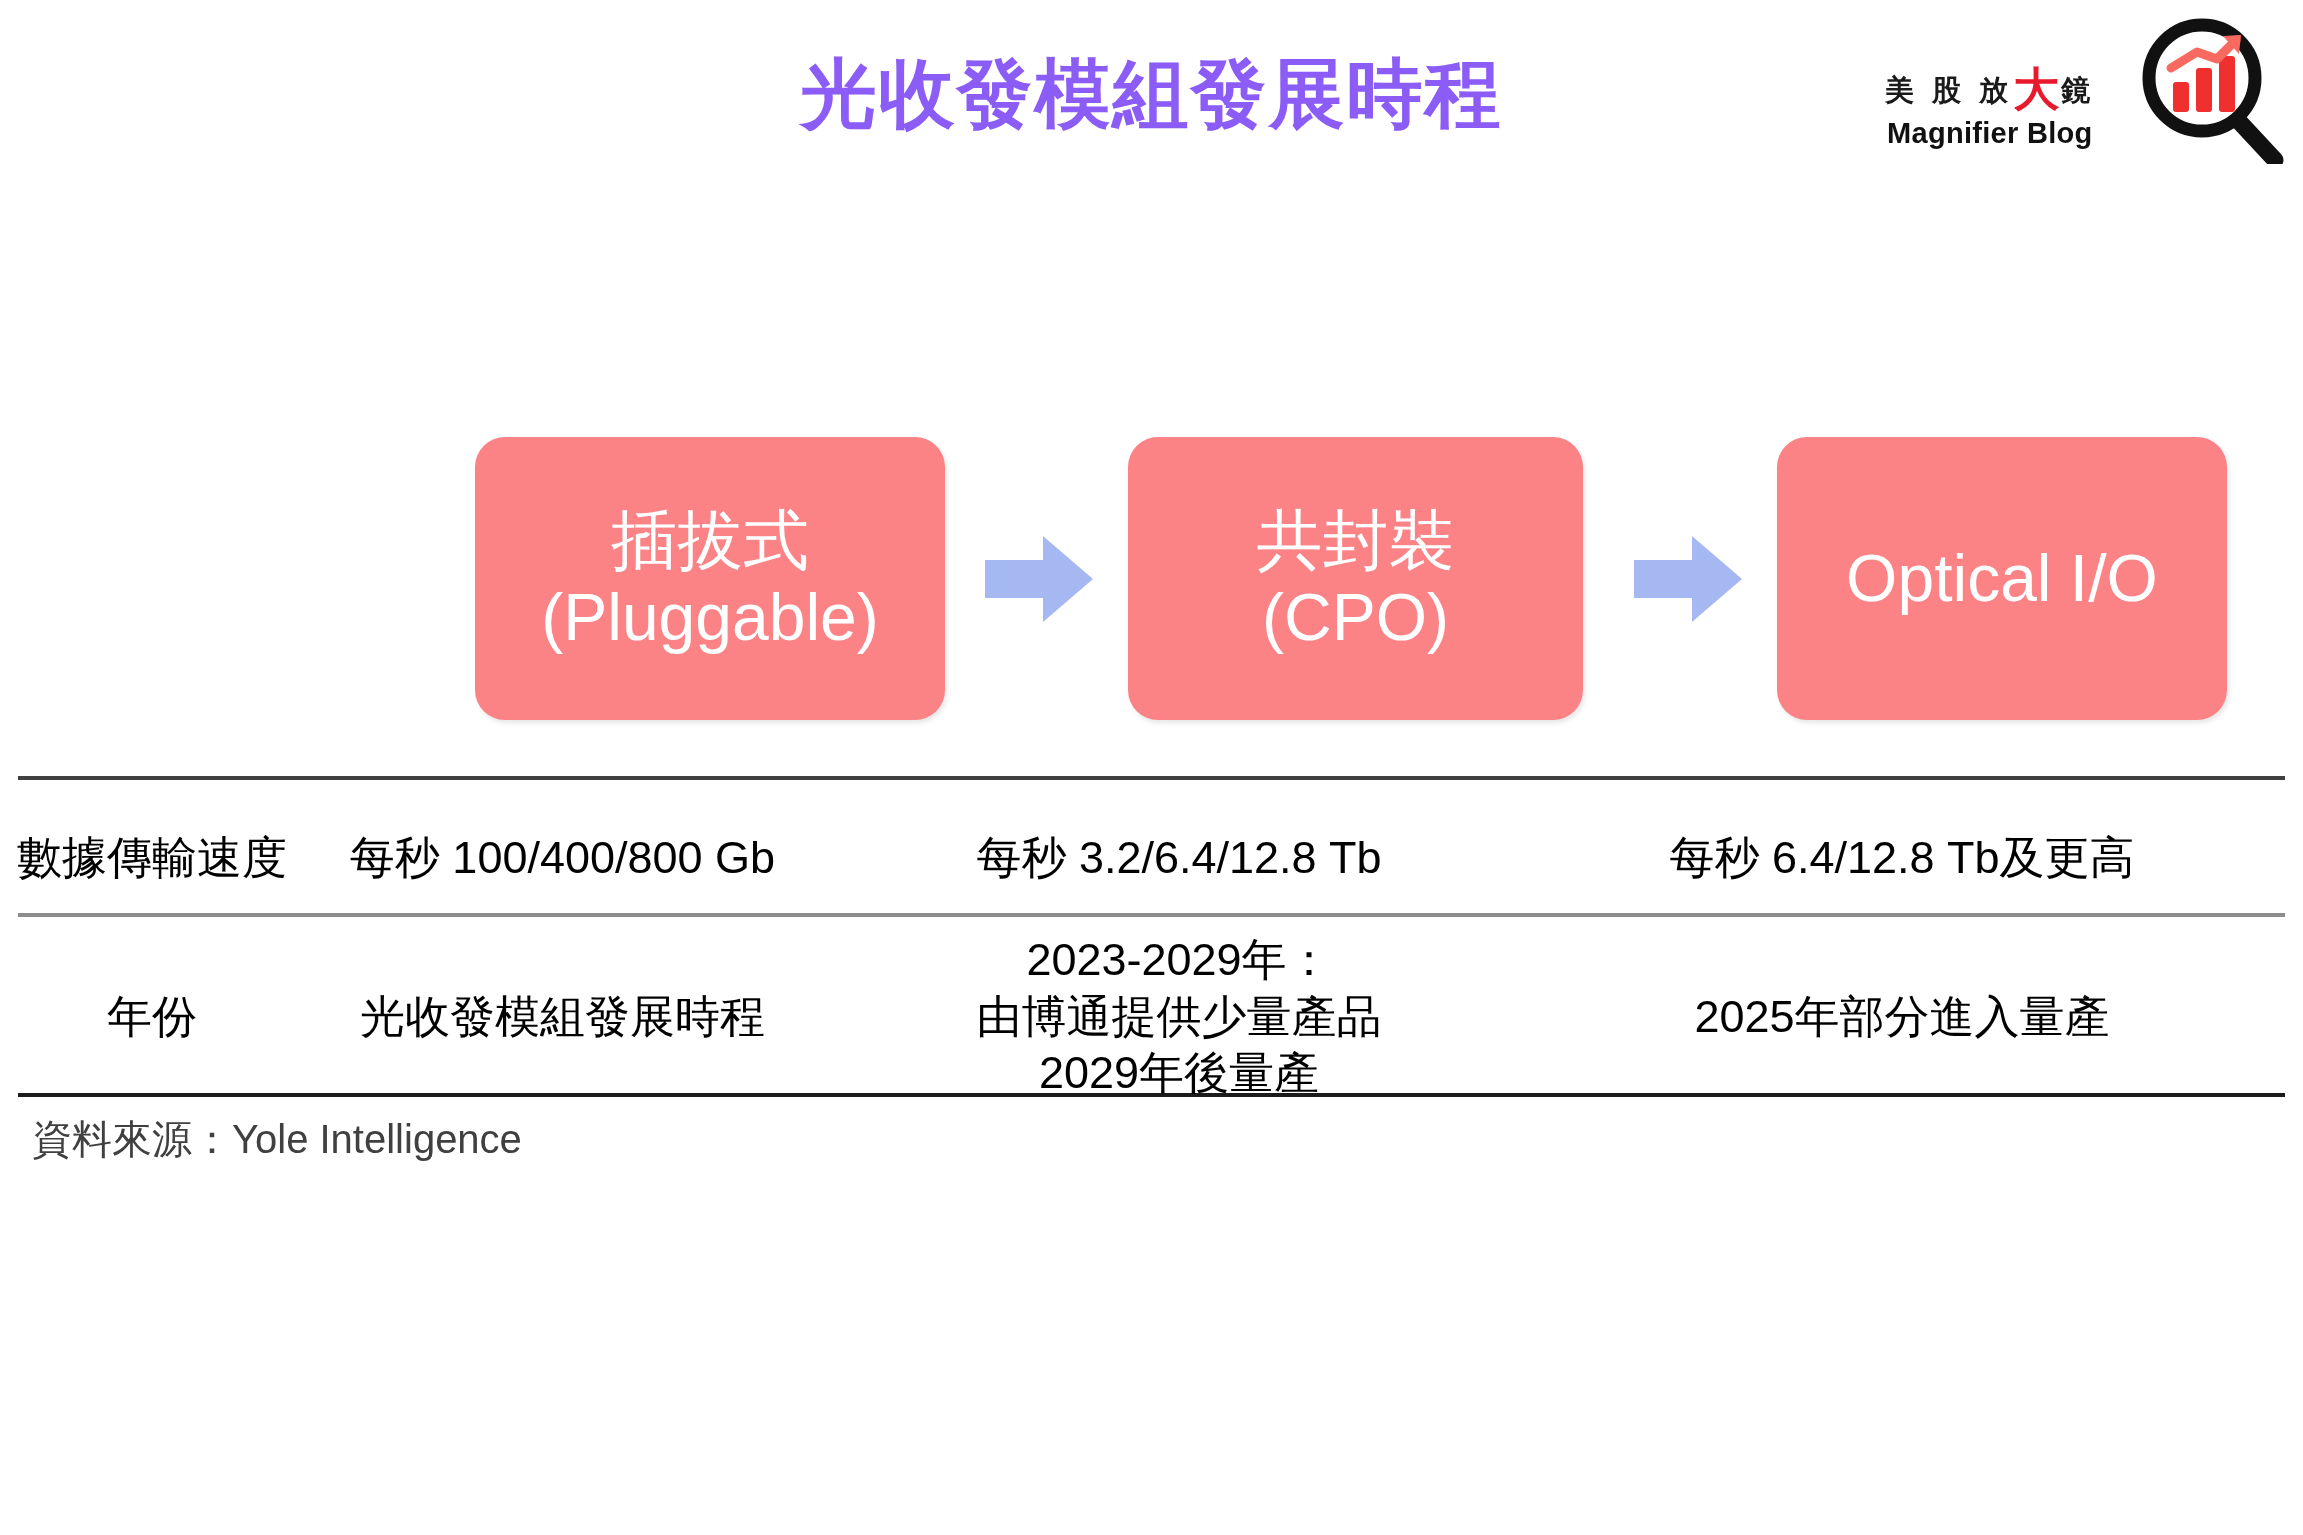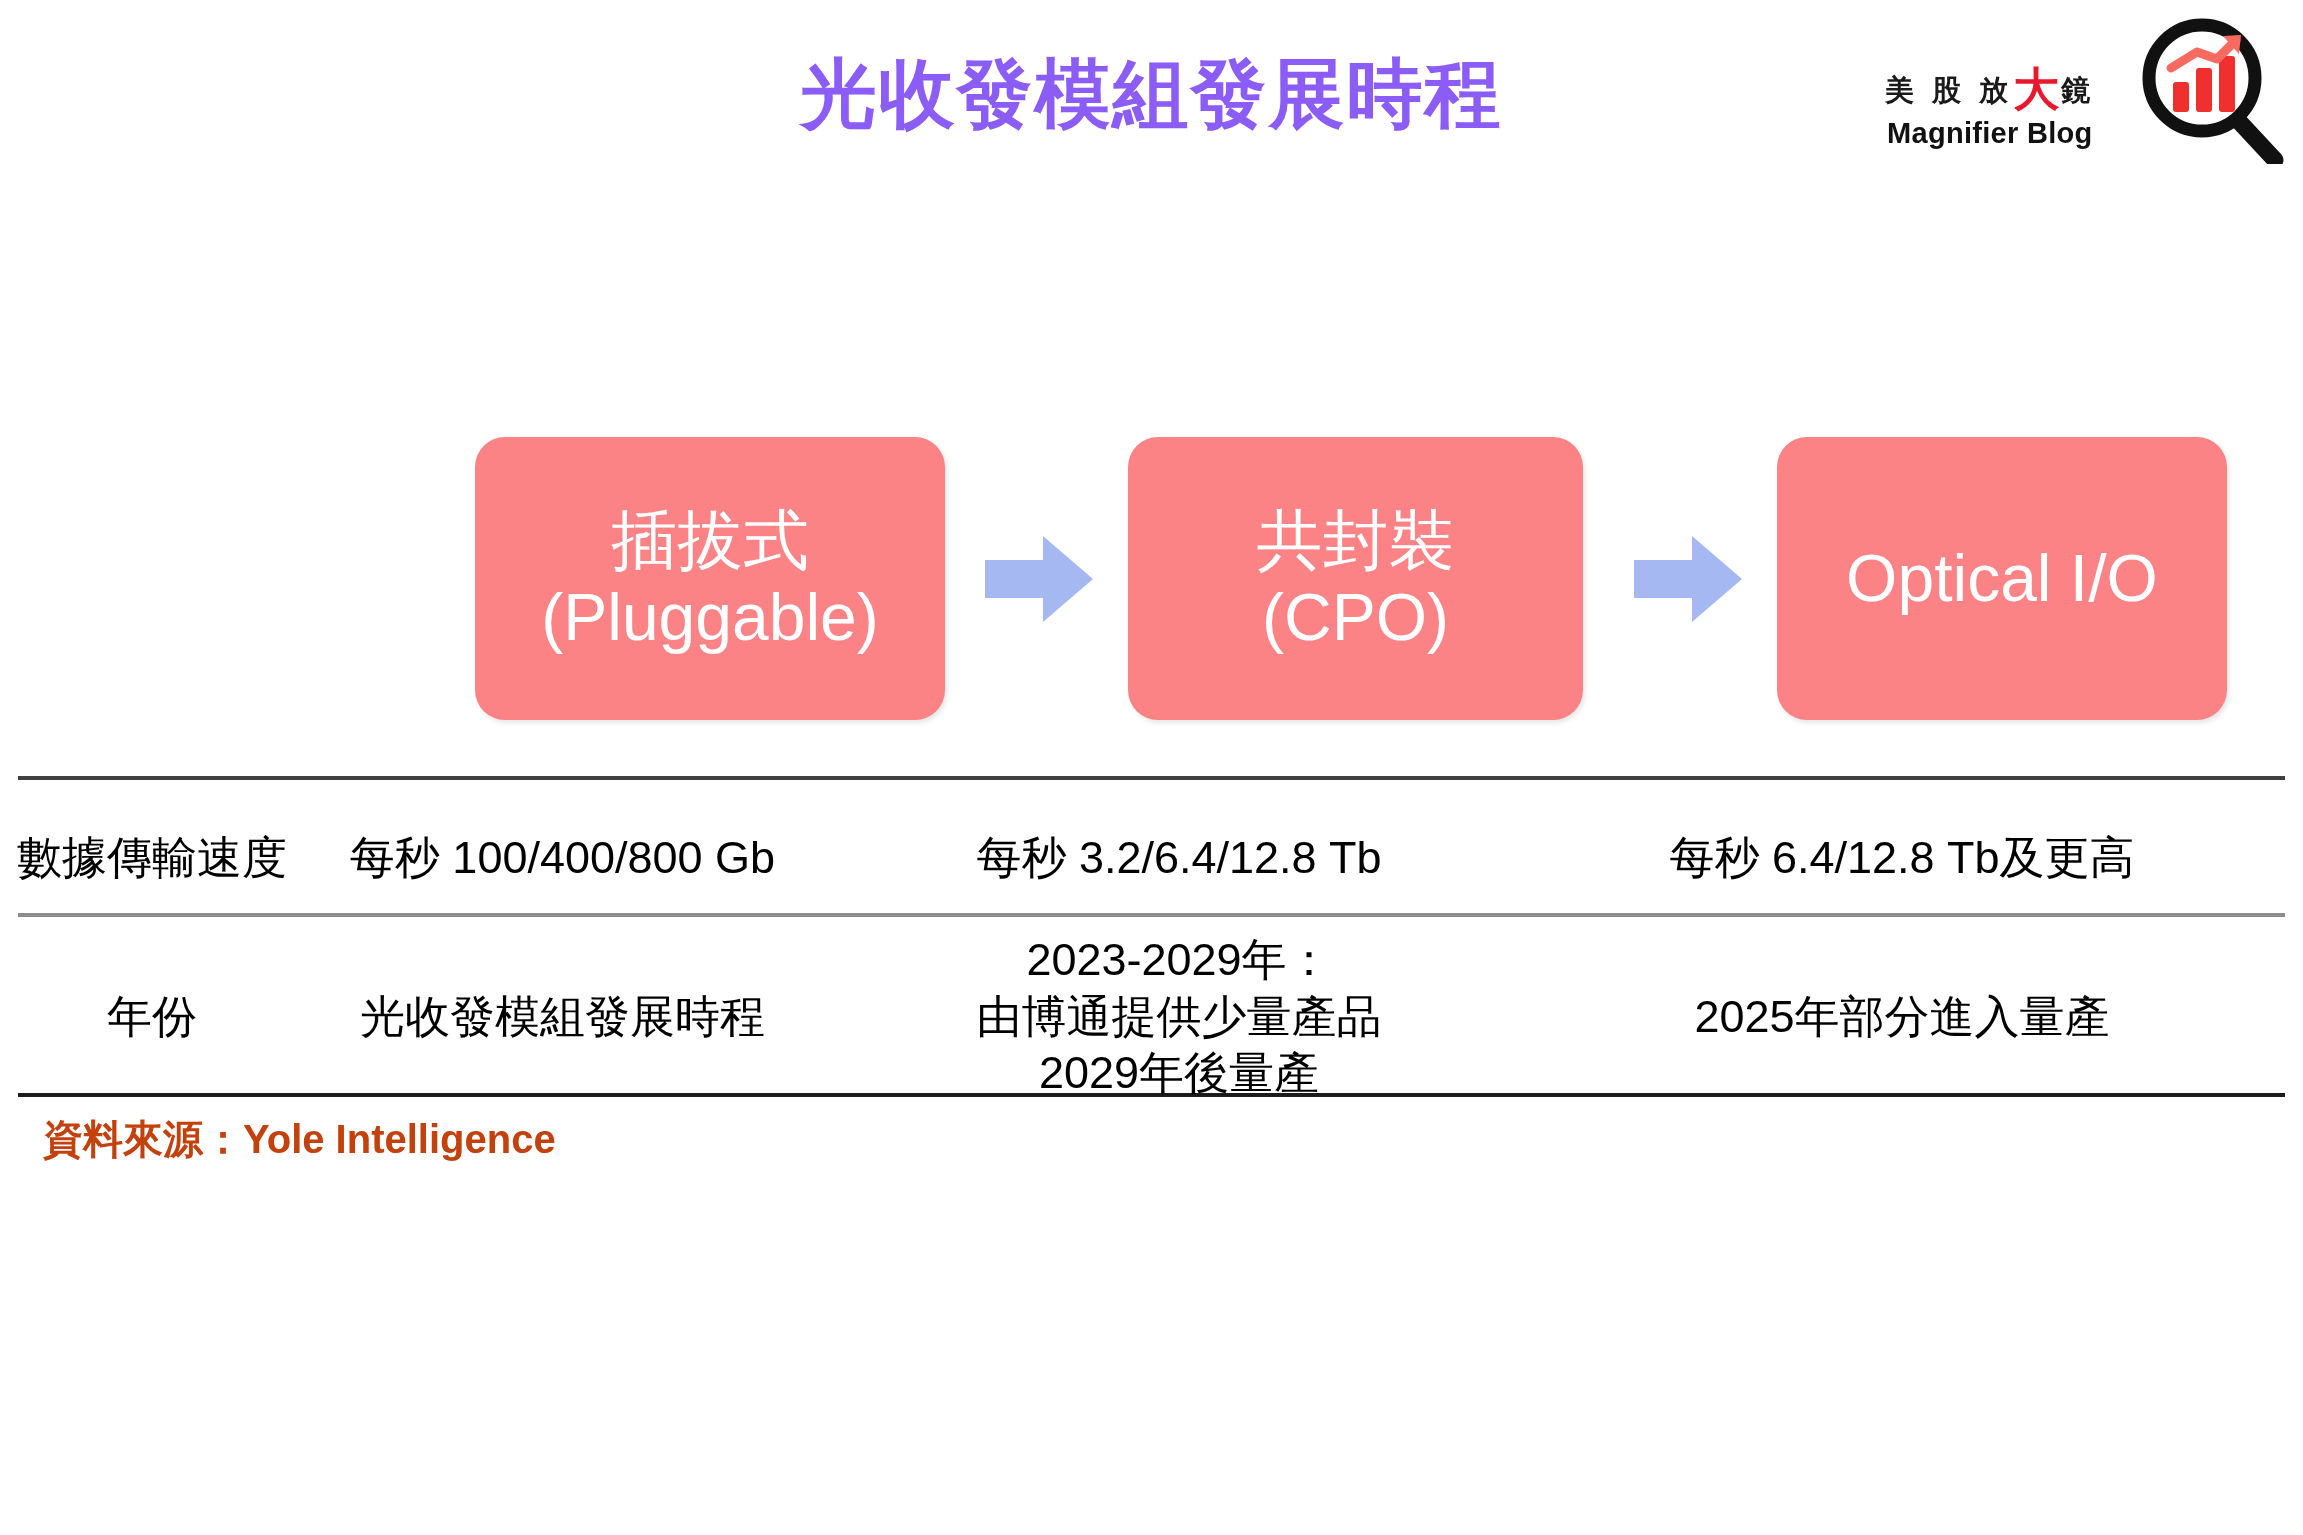--- a/index.html
+++ b/index.html
@@ -152,24 +152,23 @@
   .cell-c1    { width: 553px; }
   .cell-c2    { width: 680px; }
   .cell-c3    { width: 766px; }
 
   
   #source-note {
     position: absolute;
     left: 32px;
     top: 1112px;
     font-size: 40px;
-    font-weight: bold;
-    color: #c2410c;
-    white-space: nowrap;
-    margin-left: 11px;
+    font-weight: normal;
+    color: #404040;
+    white-space: nowrap;
   }
 </style>
 </head>
 <body>
 
 <div id="page-title">光收發模組發展時程</div>
 
 <div id="brand-logo">
   <div id="brand-wordmark"><span>美 股 放</span><span class="big">大</span><span>鏡</span></div>
   <div id="brand-subtitle">Magnifier Blog</div>

